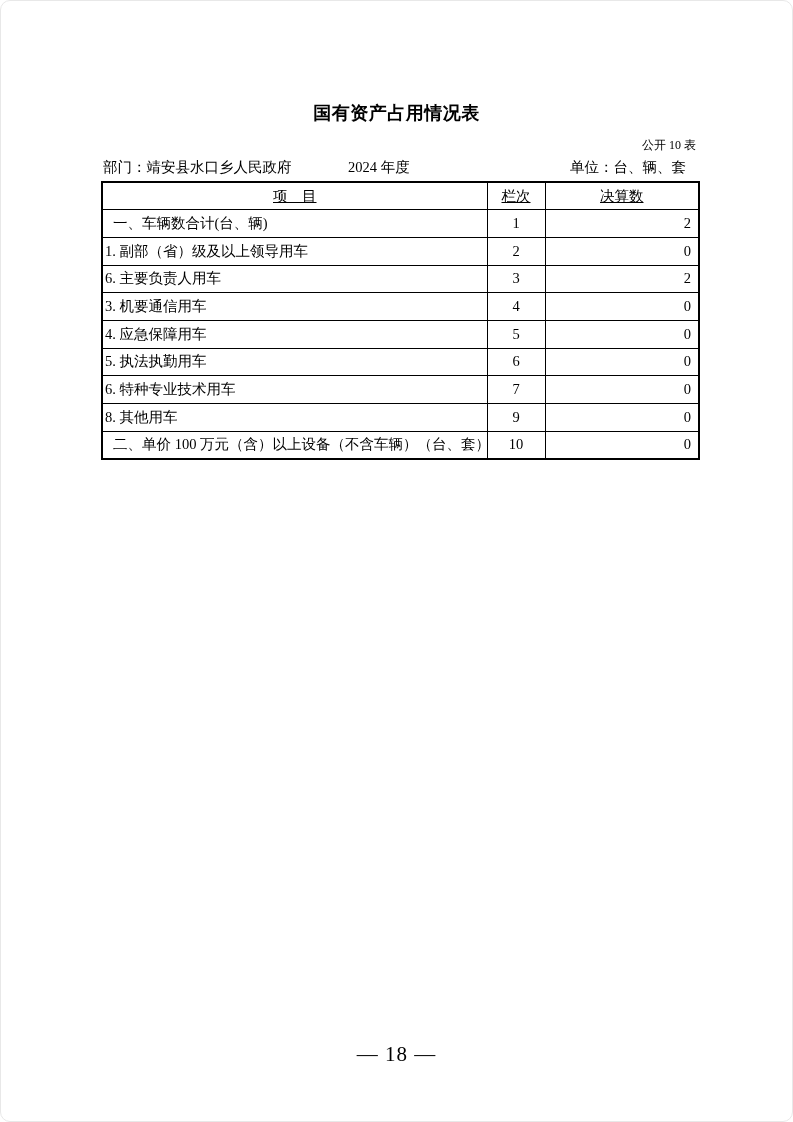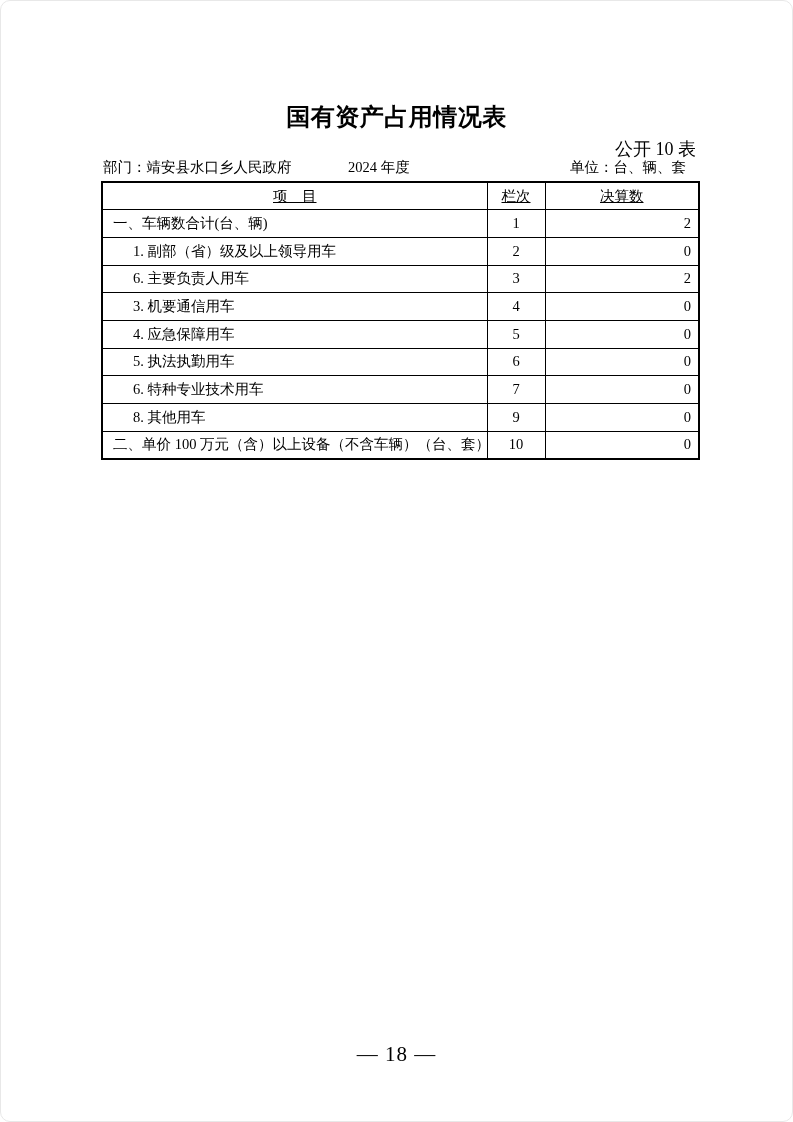--- a/index.html
+++ b/index.html
@@ -16,29 +16,29 @@
     font-family: "Liberation Serif", "DejaVu Serif", serif;
     color: #000000;
   }
   .title {
     position: absolute;
     top: 100px;
     left: 0;
     width: 100%;
     text-align: center;
     font-family: "Liberation Sans", "DejaVu Sans", sans-serif;
-    font-size: 24px;
+    font-size: 18px;
     font-weight: 700;
     letter-spacing: 0.5px;
   }
   .table-code {
     position: absolute;
     top: 136px;
     right: 96px;
-    font-size: 18px;
+    font-size: 12px;
   }
   .meta {
     position: absolute;
     top: 157px;
     left: 100px;
     width: 597px;
     height: 20px;
     font-size: 14.5px;
   }
   .meta-dept { position: absolute; left: 2px; top: 0; }
@@ -61,21 +61,21 @@
     font-weight: normal;
     vertical-align: middle;
     overflow: hidden;
     white-space: nowrap;
   }
   .asset-table th { text-align: center; text-decoration: underline; }
   .asset-table col.c-item { width: 385px; }
   .asset-table col.c-colno { width: 58px; }
   .asset-table col.c-value { width: 154px; }
   td.item { text-align: left; padding-left: 10px; }
-  td.item.sub { padding-left: 30px; }
+  td.item.sub { padding-left: 2px; }
   td.colno { text-align: center; }
   td.val { text-align: right; padding-right: 7px; }
   .notes {
     position: absolute;
     left: 100px;
     top: 494px;
     font-size: 14px;
     line-height: 22.5px;
   }
   .note-2 { margin-left: 28px; }

